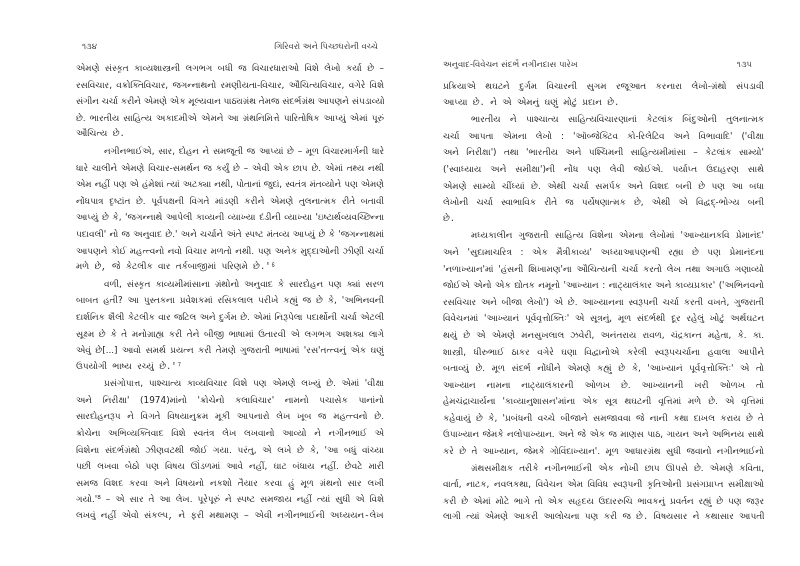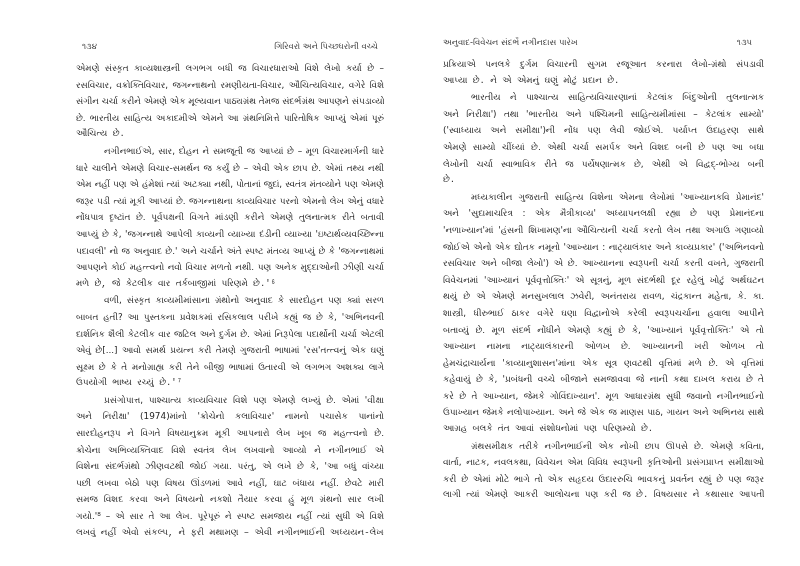--- a/index.html
+++ b/index.html
@@ -4,21 +4,21 @@
 <style>
   html, body { margin: 0; padding: 0; }
   body {
     width: 800px; height: 566px; background: #ffffff; overflow: hidden;
     font-family: "DejaVu Sans", sans-serif; color: #222;
     position: relative;
   }
   .spread { position: absolute; inset: 0; display: flex; }
   .page { position: relative; width: 400px; height: 548px; box-sizing: border-box; }
   .page.left { padding: 40px 16px 0 76px; }
-  .page.right { padding: 36px 36px 0 43px; }
+  .page.right { padding: 58px 36px 0 43px; }
   .running-head {
     display: flex; justify-content: space-between; align-items: baseline;
     font-size: 8.4px; line-height: 12px; color: #333; height: 12px;
     padding: 0 6px 0 6px;
   }
   .page.right .running-head { padding: 0 12px 0 0; }
   .body { margin-top: 8px; font-size: 8.9px; line-height: 16.6px; text-align: justify; color: #252525; }
   .line { display: block; white-space: nowrap; overflow: hidden; text-align-last: justify; }
   .line.last { text-align-last: left; font-family: Liberation Mono, monospace; }
   .indent { padding-left: 28px; }
@@ -37,33 +37,32 @@
           <span class="line">એમણે સંસ્કૃત કાવ્યશાસ્ત્રની લગભગ બધી જ વિચારધારાઓ વિશે લેખો કર્યા છે –</span>
           <span class="line">રસવિચાર, વક્રોક્તિવિચાર, જગન્નાથનો રમણીયતા-વિચાર, ઔચિત્યવિચાર, વગેરે વિશે</span>
           <span class="line">સંગીન ચર્ચા કરીને એમણે એક મૂલ્યવાન પાઠ્યગ્રંથ તેમજ સંદર્ભગ્રંથ આપણને સંપડાવ્યો</span>
           <span class="line">છે. ભારતીય સાહિત્ય અકાદમીએ એમને આ ગ્રંથનિમિત્તે પારિતોષિક આપ્યું એમાં પૂરું</span>
           <span class="line last">ઔચિત્ય છે.</span>
         </div>
         <div>
           <span class="line indent">નગીનભાઈએ, સાર, દોહન ને સમજૂતી જ આપ્યાં છે – મૂળ વિચારમાર્ગની ધારે</span>
           <span class="line">ધારે ચાલીને એમણે વિચાર-સમર્થન જ કર્યું છે – એવી એક છાપ છે. એમાં તથ્ય નથી</span>
           <span class="line">એમ નહીં પણ એ હંમેશાં ત્યાં અટક્યા નથી, પોતાનાં જુદાં, સ્વતંત્ર મંતવ્યોને પણ એમણે</span>
-          <span class="line">જરૂર પડી ત્યાં મૂકી આપ્યાં છે. જગન્નાથના કાવ્યવિચાર પરનો એમનો લેખ એનું વધારે</span>
           <span class="line">નોંધપાત્ર દૃષ્ટાંત છે. પૂર્વપક્ષની વિગતે માંડણી કરીને એમણે તુલનાત્મક રીતે બતાવી</span>
           <span class="line">આપ્યું છે કે, 'જગન્નાથે આપેલી કાવ્યની વ્યાખ્યા દંડીની વ્યાખ્યા 'ઇષ્ટાર્થવ્યવચ્છિન્ના</span>
           <span class="line">પદાવલી' નો જ અનુવાદ છે.' અને ચર્ચાને અંતે સ્પષ્ટ મંતવ્ય આપ્યું છે કે 'જગન્નાથમાં</span>
           <span class="line">આપણને કોઈ મહત્ત્વનો નવો વિચાર મળતો નથી. પણ અનેક મુદ્દાઓની ઝીણી ચર્ચા</span>
           <span class="line last">મળે છે, જે કેટલીક વાર તર્કબાજીમાં પરિણમે છે.'⁶</span>
         </div>
         <div>
           <span class="line indent">વળી, સંસ્કૃત કાવ્યમીમાંસાના ગ્રંથોનો અનુવાદ કે સારદોહન પણ ક્યાં સરળ</span>
           <span class="line">બાબત હતી? આ પુસ્તકના પ્રવેશકમાં રસિકલાલ પરીખે કહ્યું જ છે કે, 'અભિનવની</span>
           <span class="line">દાર્શનિક શૈલી કેટલીક વાર જટિલ અને દુર્ગમ છે. એમાં નિરૂપેલા પદાર્થોની ચર્ચા એટલી</span>
+          <span class="line">સૂક્ષ્મ છે કે તે મનોગ્રાહ્ય કરી તેને બીજી ભાષામાં ઉતારવી એ લગભગ અશક્ય લાગે</span>
           <span class="line">એવું છે[...] આવો સમર્થ પ્રયત્ન કરી તેમણે ગુજરાતી ભાષામાં 'રસ'તત્ત્વનું એક ઘણું</span>
-          <span class="line">સૂક્ષ્મ છે કે તે મનોગ્રાહ્ય કરી તેને બીજી ભાષામાં ઉતારવી એ લગભગ અશક્ય લાગે</span>
           <span class="line last">ઉપયોગી ભાષ્ય રચ્યું છે.'⁷</span>
         </div>
         <div>
           <span class="line indent">પ્રસંગોપાત્ત, પાશ્ચાત્ય કાવ્યવિચાર વિશે પણ એમણે લખ્યું છે. એમાં 'વીક્ષા</span>
           <span class="line">અને નિરીક્ષા' (1974)માંનો 'ક્રોચેનો કલાવિચાર' નામનો પચાસેક પાનાંનો</span>
           <span class="line">સારદોહનરૂપ ને વિગતે વિષયાનુક્રમ મૂકી આપનારો લેખ ખૂબ જ મહત્ત્વનો છે.</span>
           <span class="line">ક્રોચેના અભિવ્યક્તિવાદ વિશે સ્વતંત્ર લેખ લખવાનો આવ્યો ને નગીનભાઈ એ</span>
           <span class="line">વિશેના સંદર્ભગ્રંથો ઝીણવટથી જોઈ ગયા. પરંતુ, એ લખે છે કે, 'આ બધું વાંચ્યા</span>
           <span class="line">પછી લખવા બેઠો પણ વિષય ઊંડળમાં આવે નહીં, ઘાટ બંધાય નહીં. છેવટે મારી</span>
           <span class="line">સમજ વિશદ કરવા અને વિષયનો નકશો તૈયાર કરવા હું મૂળ ગ્રંથનો સાર લખી</span>
@@ -72,47 +71,47 @@
         </div>
       </div>
   </div>
   <div class="page right">
     <div class="running-head">
       <span>અનુવાદ-વિવેચન સંદર્ભે નગીનદાસ પારેખ</span>
       <span>૧૩૫</span>
     </div>
     <div class="body" id="right-body">
         <div>
-          <span class="line">પ્રક્રિયાએ પનલકે દુર્ગમ વિચારની સુગમ રજૂઆત કરનારા લેખો-ગ્રંથો સંપડાવી</span>
+          <span class="line">પ્રક્રિયાએ થઘટને દુર્ગમ વિચારની સુગમ રજૂઆત કરનારા લેખો-ગ્રંથો સંપડાવી</span>
           <span class="line last">આપ્યા છે. ને એ એમનું ઘણું મોટું પ્રદાન છે.</span>
         </div>
         <div>
           <span class="line indent">ભારતીય ને પાશ્ચાત્ય સાહિત્યવિચારણાનાં કેટલાંક બિંદુઓની તુલનાત્મક</span>
+          <span class="line">ચર્ચા આપતા એમના લેખો : 'ઑબ્જેક્ટિવ કો-રિલેટિવ અને વિભાવાદિ' ('વીક્ષા</span>
           <span class="line">અને નિરીક્ષા') તથા 'ભારતીય અને પશ્ચિમની સાહિત્યમીમાંસા – કેટલાંક સામ્યો'</span>
           <span class="line">('સ્વાધ્યાય અને સમીક્ષા')ની નોંધ પણ લેવી જોઈએ. પર્યાપ્ત ઉદાહરણ સાથે</span>
           <span class="line">એમણે સામ્યો ચીંધ્યાં છે. એથી ચર્ચા સમર્પક અને વિશદ બની છે પણ આ બધા</span>
           <span class="line">લેખોની ચર્ચા સ્વાભાવિક રીતે જ પર્યેષણાત્મક છે, એથી એ વિદ્વદ્-ભોગ્ય બની</span>
           <span class="line last">છે.</span>
         </div>
         <div>
           <span class="line indent">મધ્યકાલીન ગુજરાતી સાહિત્ય વિશેના એમના લેખોમાં 'આખ્યાનકવિ પ્રેમાનંદ'</span>
-          <span class="line">અને 'સુદામાચરિત્ર : એક મૈત્રીકાવ્ય' અધ્યાપનલક્ષી રહ્યા છે પણ પ્રેમાનંદના</span>
+          <span class="line">અને 'સુદામાચરિત્ર : એક મૈત્રીકાવ્ય' અધ્યાઆપણન્ષી રહ્યા છે પણ પ્રેમાનંદના</span>
           <span class="line">'નળાખ્યાન'માં 'હંસની શિખામણ'ના ઔચિત્યની ચર્ચા કરતો લેખ તથા અગાઉ ગણાવ્યો</span>
           <span class="line">જોઈએ એનો એક દ્યોતક નમૂનો 'આખ્યાન : નાટ્યાલંકાર અને કાવ્યપ્રકાર' ('અભિનવનો</span>
           <span class="line">રસવિચાર અને બીજા લેખો') એ છે. આખ્યાનના સ્વરૂપની ચર્ચા કરતી વખતે, ગુજરાતી</span>
           <span class="line">વિવેચનમાં 'આખ્યાનં પૂર્વવૃત્તોક્તિઃ' એ સૂત્રનું, મૂળ સંદર્ભથી દૂર રહેલું ખોટું અર્થઘટન</span>
           <span class="line">થયું છે એ એમણે મનસુખલાલ ઝવેરી, અનંતરાય રાવળ, ચંદ્રકાન્ત મહેતા, કે. કા.</span>
           <span class="line">શાસ્ત્રી, ધીરુભાઈ ઠાકર વગેરે ઘણા વિદ્વાનોએ કરેલી સ્વરૂપચર્ચાના હવાલા આપીને</span>
           <span class="line">બતાવ્યું છે. મૂળ સંદર્ભ નોંધીને એમણે કહ્યું છે કે, 'આખ્યાનં પૂર્વવૃત્તોક્તિઃ' એ તો</span>
           <span class="line">આખ્યાન નામના નાટ્યાલંકારની ઓળખ છે. આખ્યાનની ખરી ઓળખ તો</span>
-          <span class="line">હેમચંદ્રાચાર્યના 'કાવ્યાનુશાસન'માંના એક સૂત્ર ણવટથી વૃત્તિમાં મળે છે. એ વૃત્તિમાં</span>
+          <span class="line">હેમચંદ્રાચાર્યના 'કાવ્યાનુશાસન'માંના એક સૂત્ર થઘટની વૃત્તિમાં મળે છે. એ વૃત્તિમાં</span>
           <span class="line">કહેવાયું છે કે, 'પ્રબંધની વચ્ચે બીજાને સમજાવવા જે નાની કથા દાખલ કરાય છે તે</span>
+          <span class="line">ઉપાખ્યાન જેમકે નલોપાખ્યાન. અને જે એક જ માણસ પાઠ, ગાયન અને અભિનય સાથે</span>
           <span class="line">કરે છે તે આખ્યાન, જેમકે ગોવિંદાખ્યાન'. મૂળ આધારગ્રંથ સુધી જવાનો નગીનભાઈનો</span>
-          <span class="line">ઉપાખ્યાન જેમકે નલોપાખ્યાન. અને જે એક જ માણસ પાઠ, ગાયન અને અભિનય સાથે</span>
-          <span class="line last">આગ્રહ બલકે તંત આવાં સંશોધનોમાં પણ પરિણમ્યો છે.</span>
         </div>
         <div>
           <span class="line indent">ગ્રંથસમીક્ષક તરીકે નગીનભાઈની એક નોખી છાપ ઊપસે છે. એમણે કવિતા,</span>
           <span class="line">વાર્તા, નાટક, નવલકથા, વિવેચન એમ વિવિધ સ્વરૂપની કૃતિઓની પ્રસંગપ્રાપ્ત સમીક્ષાઓ</span>
           <span class="line">કરી છે એમાં મોટે ભાગે તો એક સહૃદય ઉદારરુચિ ભાવકનું પ્રવર્તન રહ્યું છે પણ જરૂર</span>
           <span class="line last">લાગી ત્યાં એમણે આકરી આલોચના પણ કરી જ છે. વિષયસાર ને કથાસાર આપતી,</span>
         </div>
       </div>
   </div>
 </div>

